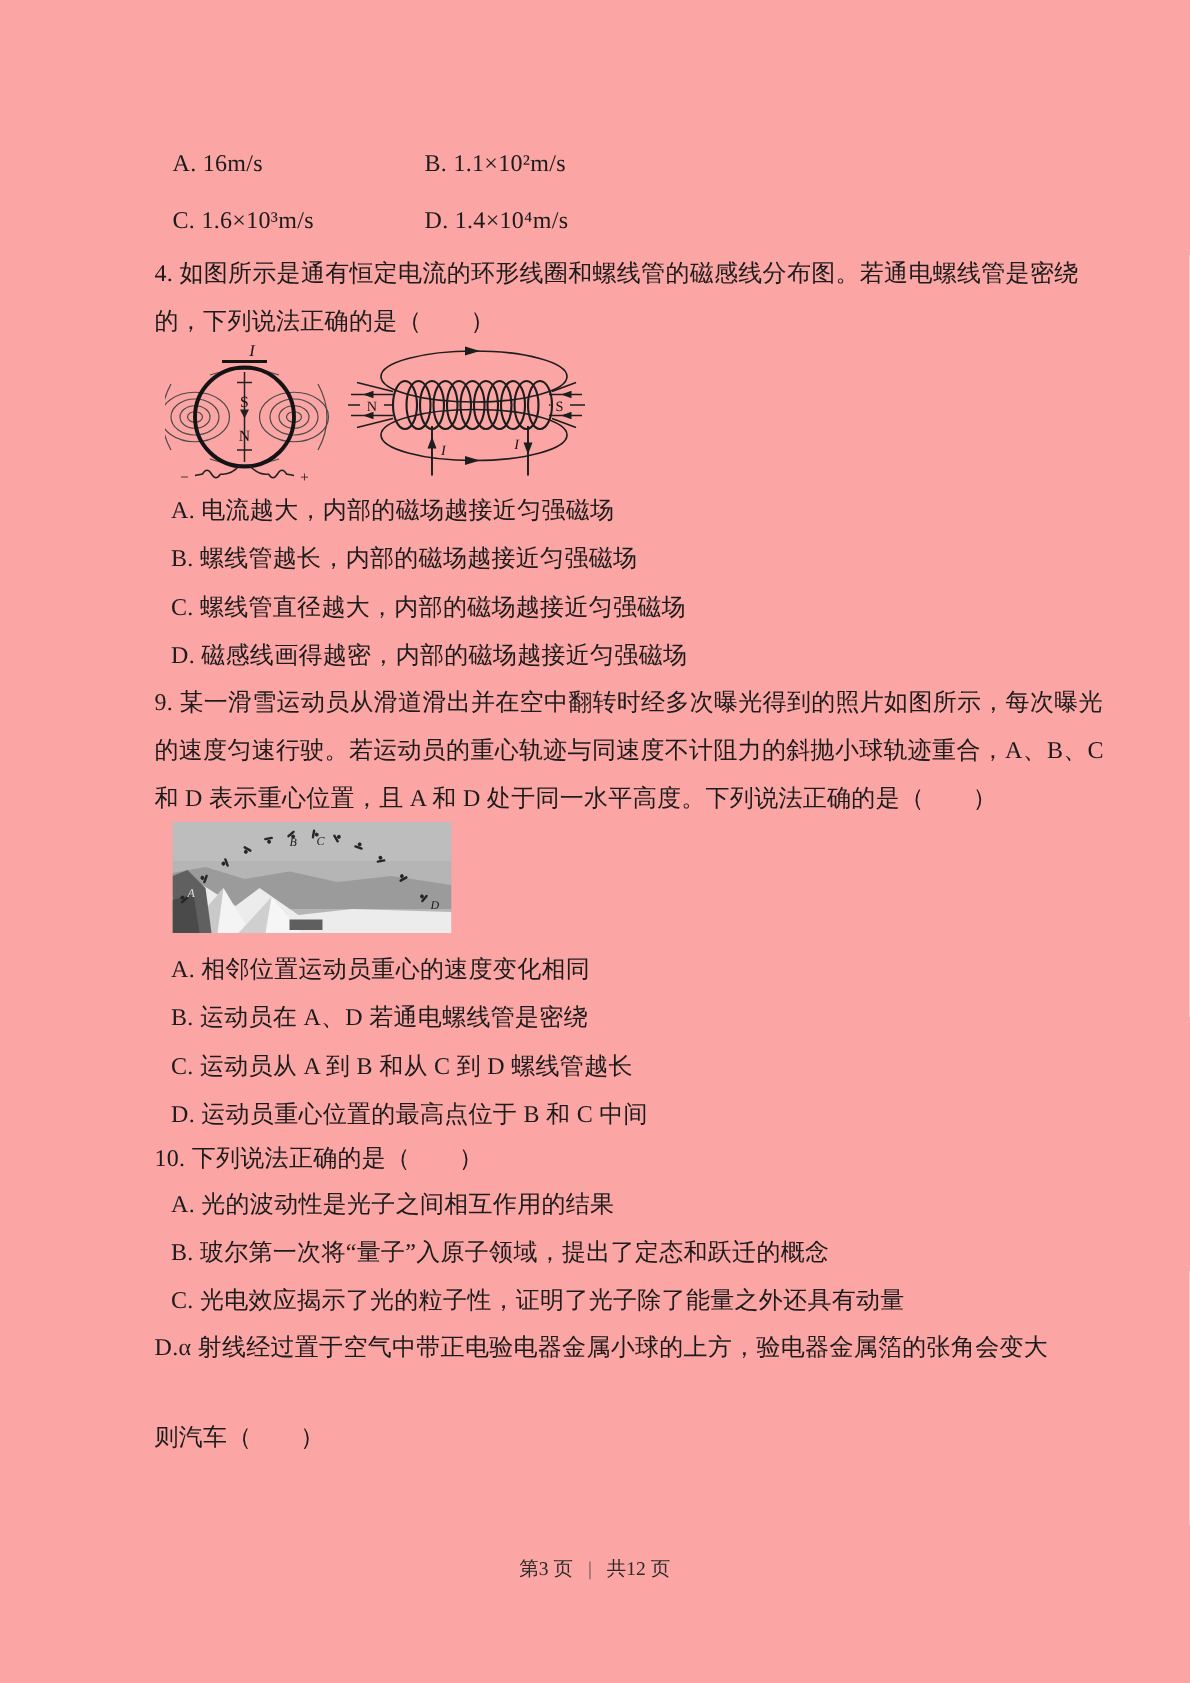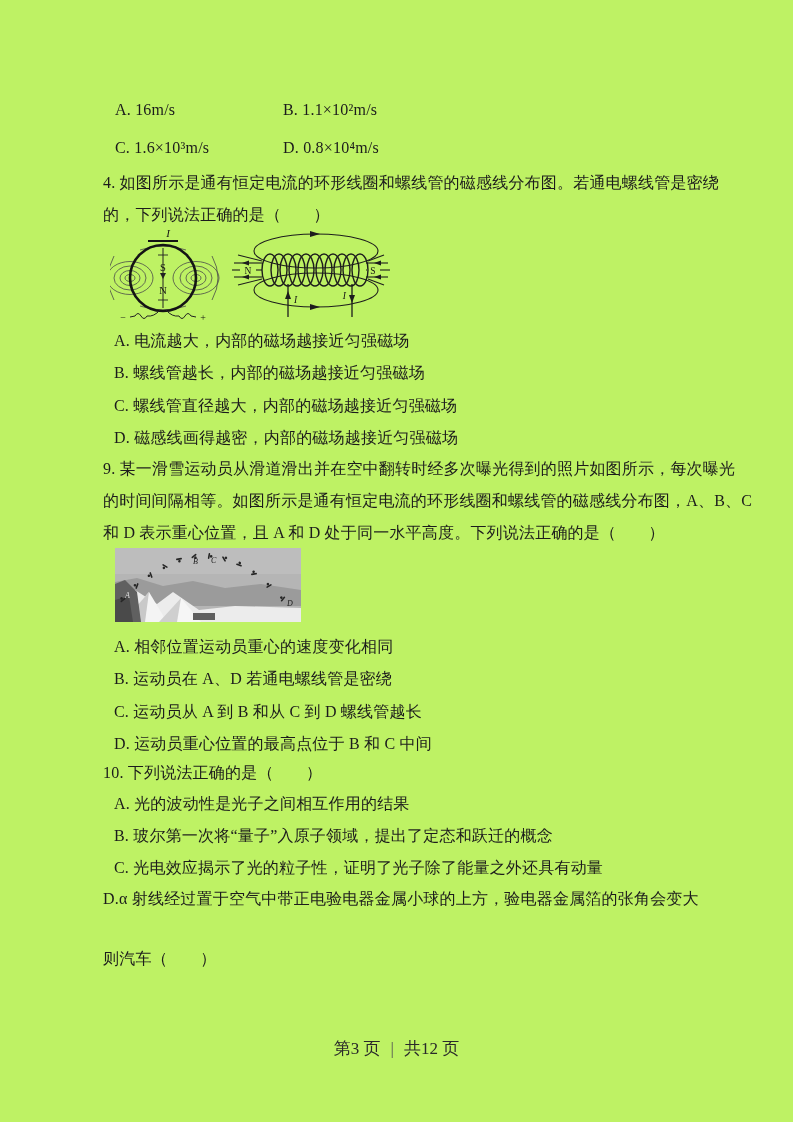--- a/index.html
+++ b/index.html
@@ -1,50 +1,50 @@
 <!DOCTYPE html>
 <html><head>
 <meta charset="utf-8">
 <style>
   html,body{margin:0;padding:0;background:#e8e8e8;}
   .page{
     position:relative;
     width:793px;height:1122px;
     margin:0 auto;
-    background:#bef264;
+    background:#fca5a5;
     font-family:"Liberation Serif","DejaVu Serif",serif;
     color:#1c1c1c;
     overflow:hidden;
   }
   .line{
     position:absolute;
     white-space:nowrap;
     font-size:16px;
     line-height:22px;
     letter-spacing:0.2px;
   }
   .fig{position:absolute;}
   .fig svg{display:block;width:100%;height:100%;}
   .footer{
     position:absolute;
     left:0;right:0;top:1037px;
     display:flex;justify-content:center;align-items:center;gap:10px;
-    font-size:17px;color:#2a2a2a;
+    font-size:13px;color:#2a2a2a;
   }
   .footer .sep{color:#555;}
 </style>
 </head>
 <body>
 
 <div class="page">
 
   <div class="line" style="left:115px;top:99px">A. 16m/s</div>
   <div class="line" style="left:283px;top:99px">B. 1.1×10²m/s</div>
   <div class="line" style="left:115px;top:137px">C. 1.6×10³m/s</div>
-  <div class="line" style="left:283px;top:137px">D. 0.8×10⁴m/s</div>
+  <div class="line" style="left:283px;top:137px">D. 1.4×10⁴m/s</div>
 
   <div class="line" style="left:103px;top:172px">4. 如图所示是通有恒定电流的环形线圈和螺线管的磁感线分布图。若通电螺线管是密绕</div>
   <div class="line" style="left:103px;top:204px">的，下列说法正确的是（　　）</div>
 
   <div class="fig" style="left:110px;top:226px;width:127px;height:96px">
     <svg viewBox="0 0 127 96">
       <g stroke="#4a4a4a" fill="none" stroke-width="0.8">
         <ellipse cx="20" cy="52" rx="5" ry="3.5"></ellipse>
         <ellipse cx="20" cy="52" rx="10" ry="7.5"></ellipse>
         <ellipse cx="20" cy="52" rx="16" ry="12"></ellipse>
@@ -131,21 +131,21 @@
       <text x="114" y="72" font-size="9.5" font-style="italic" fill="#141414" text-anchor="end">I</text>
     </svg>
   </div>
 
   <div class="line" style="left:114px;top:330px">A. 电流越大，内部的磁场越接近匀强磁场</div>
   <div class="line" style="left:114px;top:362px">B. 螺线管越长，内部的磁场越接近匀强磁场</div>
   <div class="line" style="left:114px;top:395px">C. 螺线管直径越大，内部的磁场越接近匀强磁场</div>
   <div class="line" style="left:114px;top:427px">D. 磁感线画得越密，内部的磁场越接近匀强磁场</div>
 
   <div class="line" style="left:103px;top:458px">9. 某一滑雪运动员从滑道滑出并在空中翻转时经多次曝光得到的照片如图所示，每次曝光</div>
-  <div class="line" style="left:103px;top:490px">的时间间隔相等。如图所示是通有恒定电流的环形线圈和螺线管的磁感线分布图，A、B、C</div>
+  <div class="line" style="left:103px;top:490px">的速度匀速行驶。若运动员的重心轨迹与同速度不计阻力的斜抛小球轨迹重合，A、B、C</div>
   <div class="line" style="left:103px;top:522px">和 D 表示重心位置，且 A 和 D 处于同一水平高度。下列说法正确的是（　　）</div>
 
   <div class="fig" style="left:115px;top:548px;width:186px;height:74px">
     <svg viewBox="0 0 186 74" preserveAspectRatio="none">
       <rect x="0" y="0" width="186" height="74" fill="#b5b5b5"></rect>
       <rect x="0" y="0" width="186" height="26" fill="#bdbdbd"></rect>
       <path d="M0,34 L22,30 L48,38 L78,33 L110,40 L146,36 L186,42 L186,58 L0,58 Z" fill="#9b9b9b"></path>
       <path d="M0,74 L0,50 L20,42 L42,56 L58,44 L84,62 L120,58 L186,60 L186,74 Z" fill="#ececec"></path>
       <path d="M8,74 L34,44 L52,74 Z" fill="#f4f4f4"></path>
       <path d="M8,74 L34,44 L30,74 Z" fill="#c9c9c9"></path>

